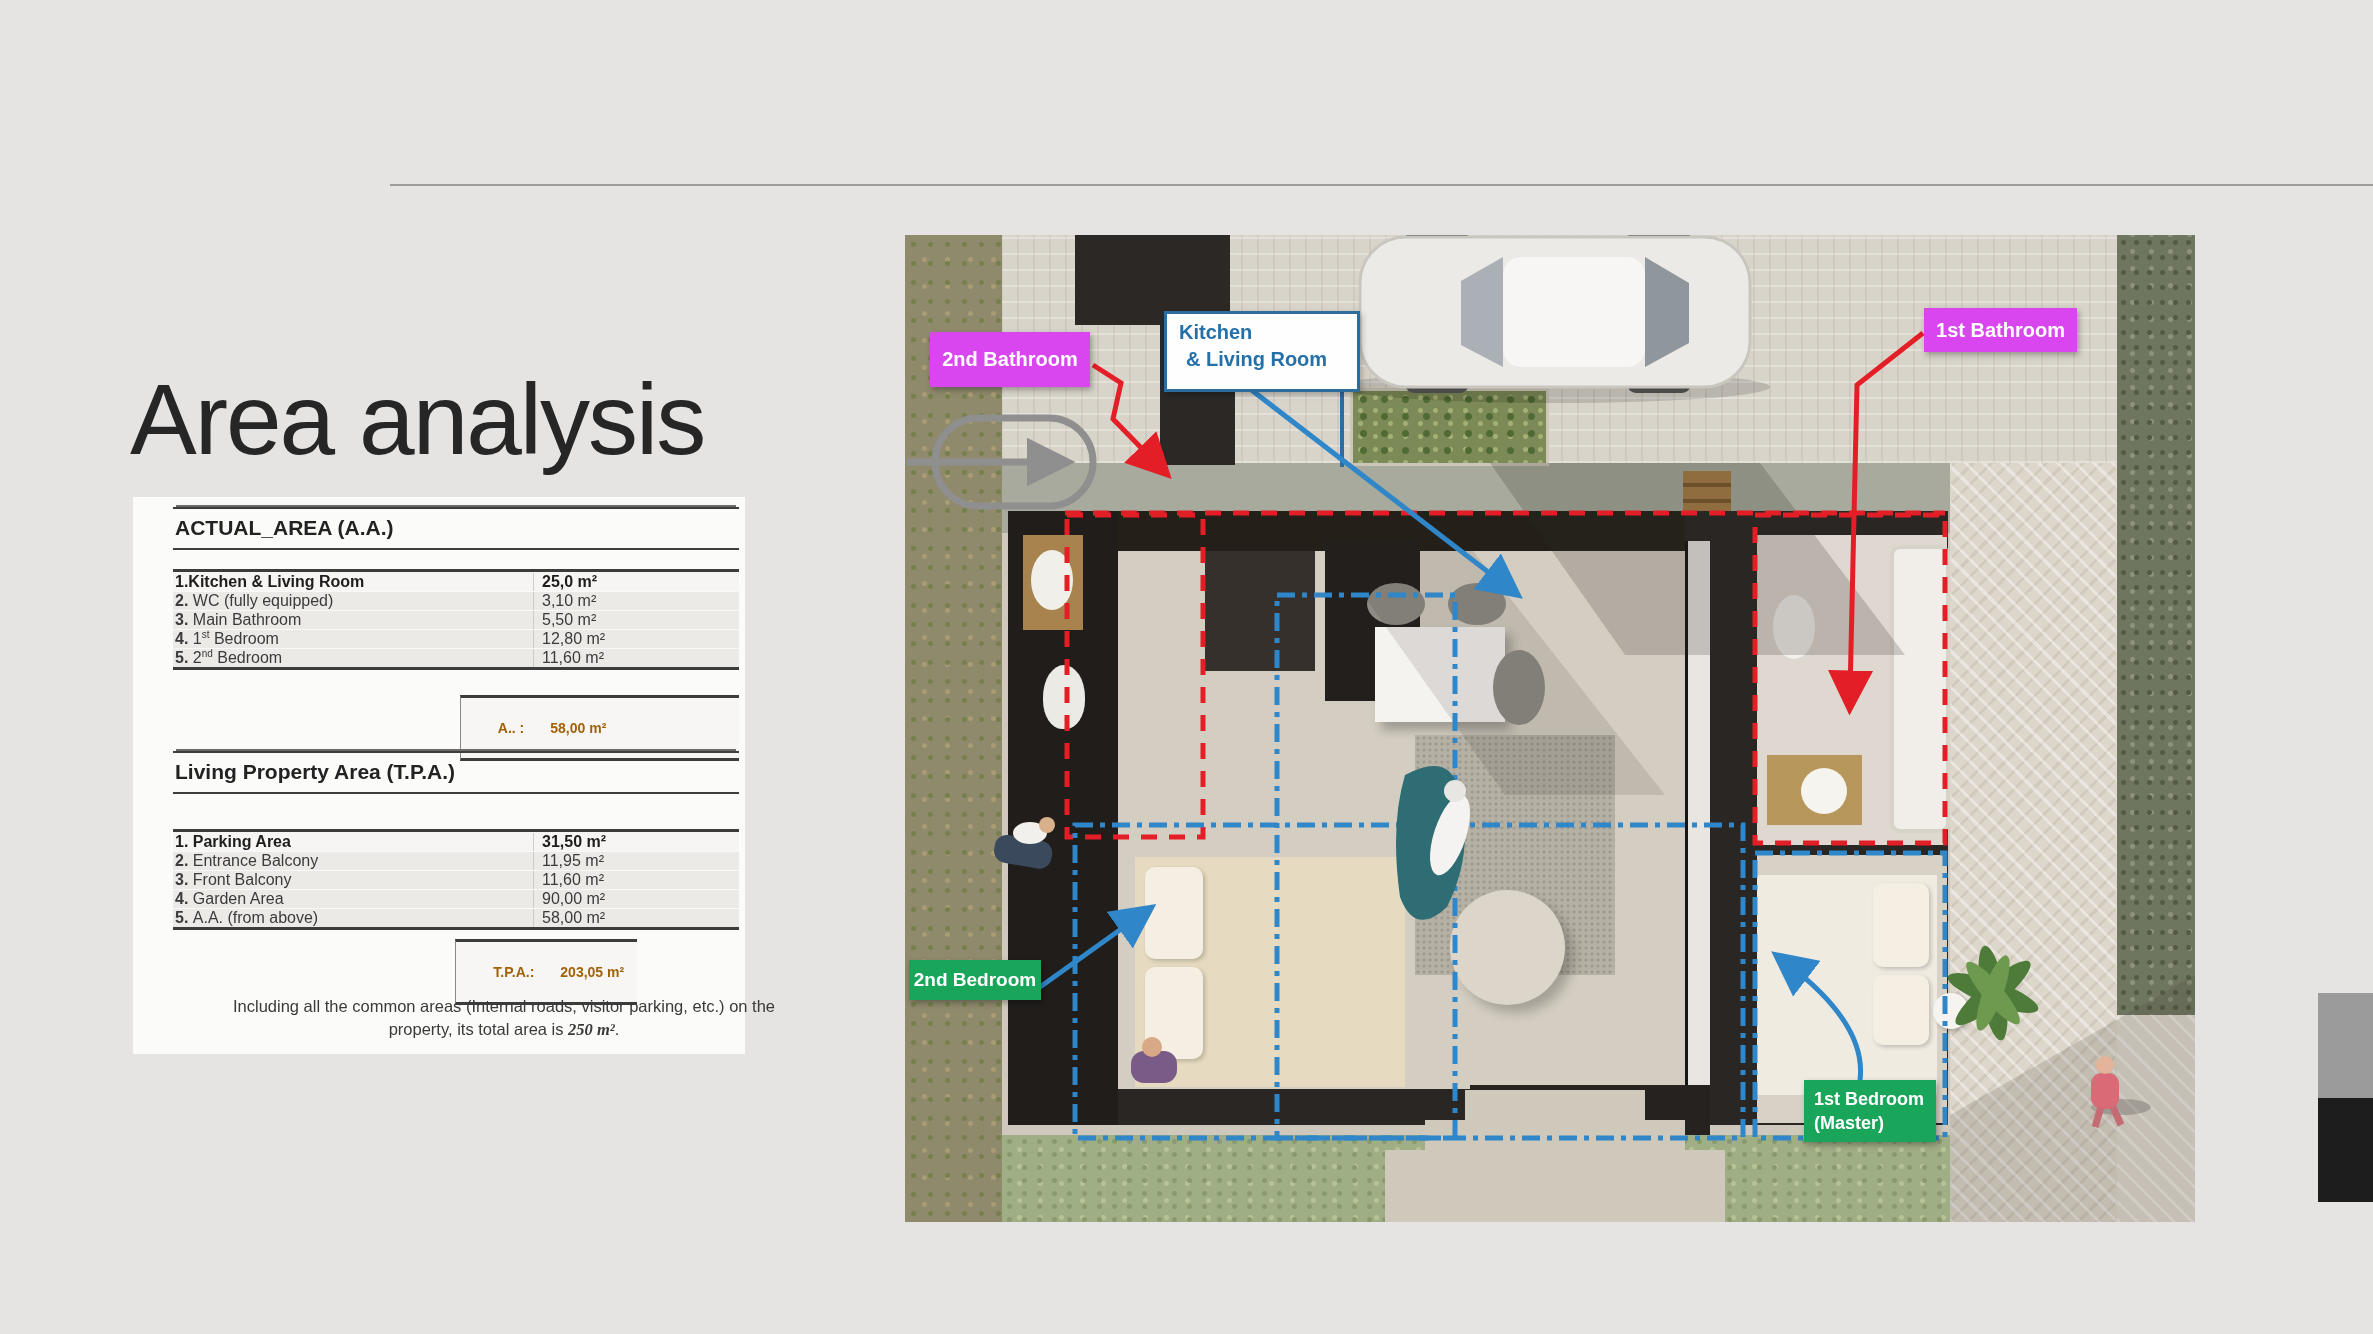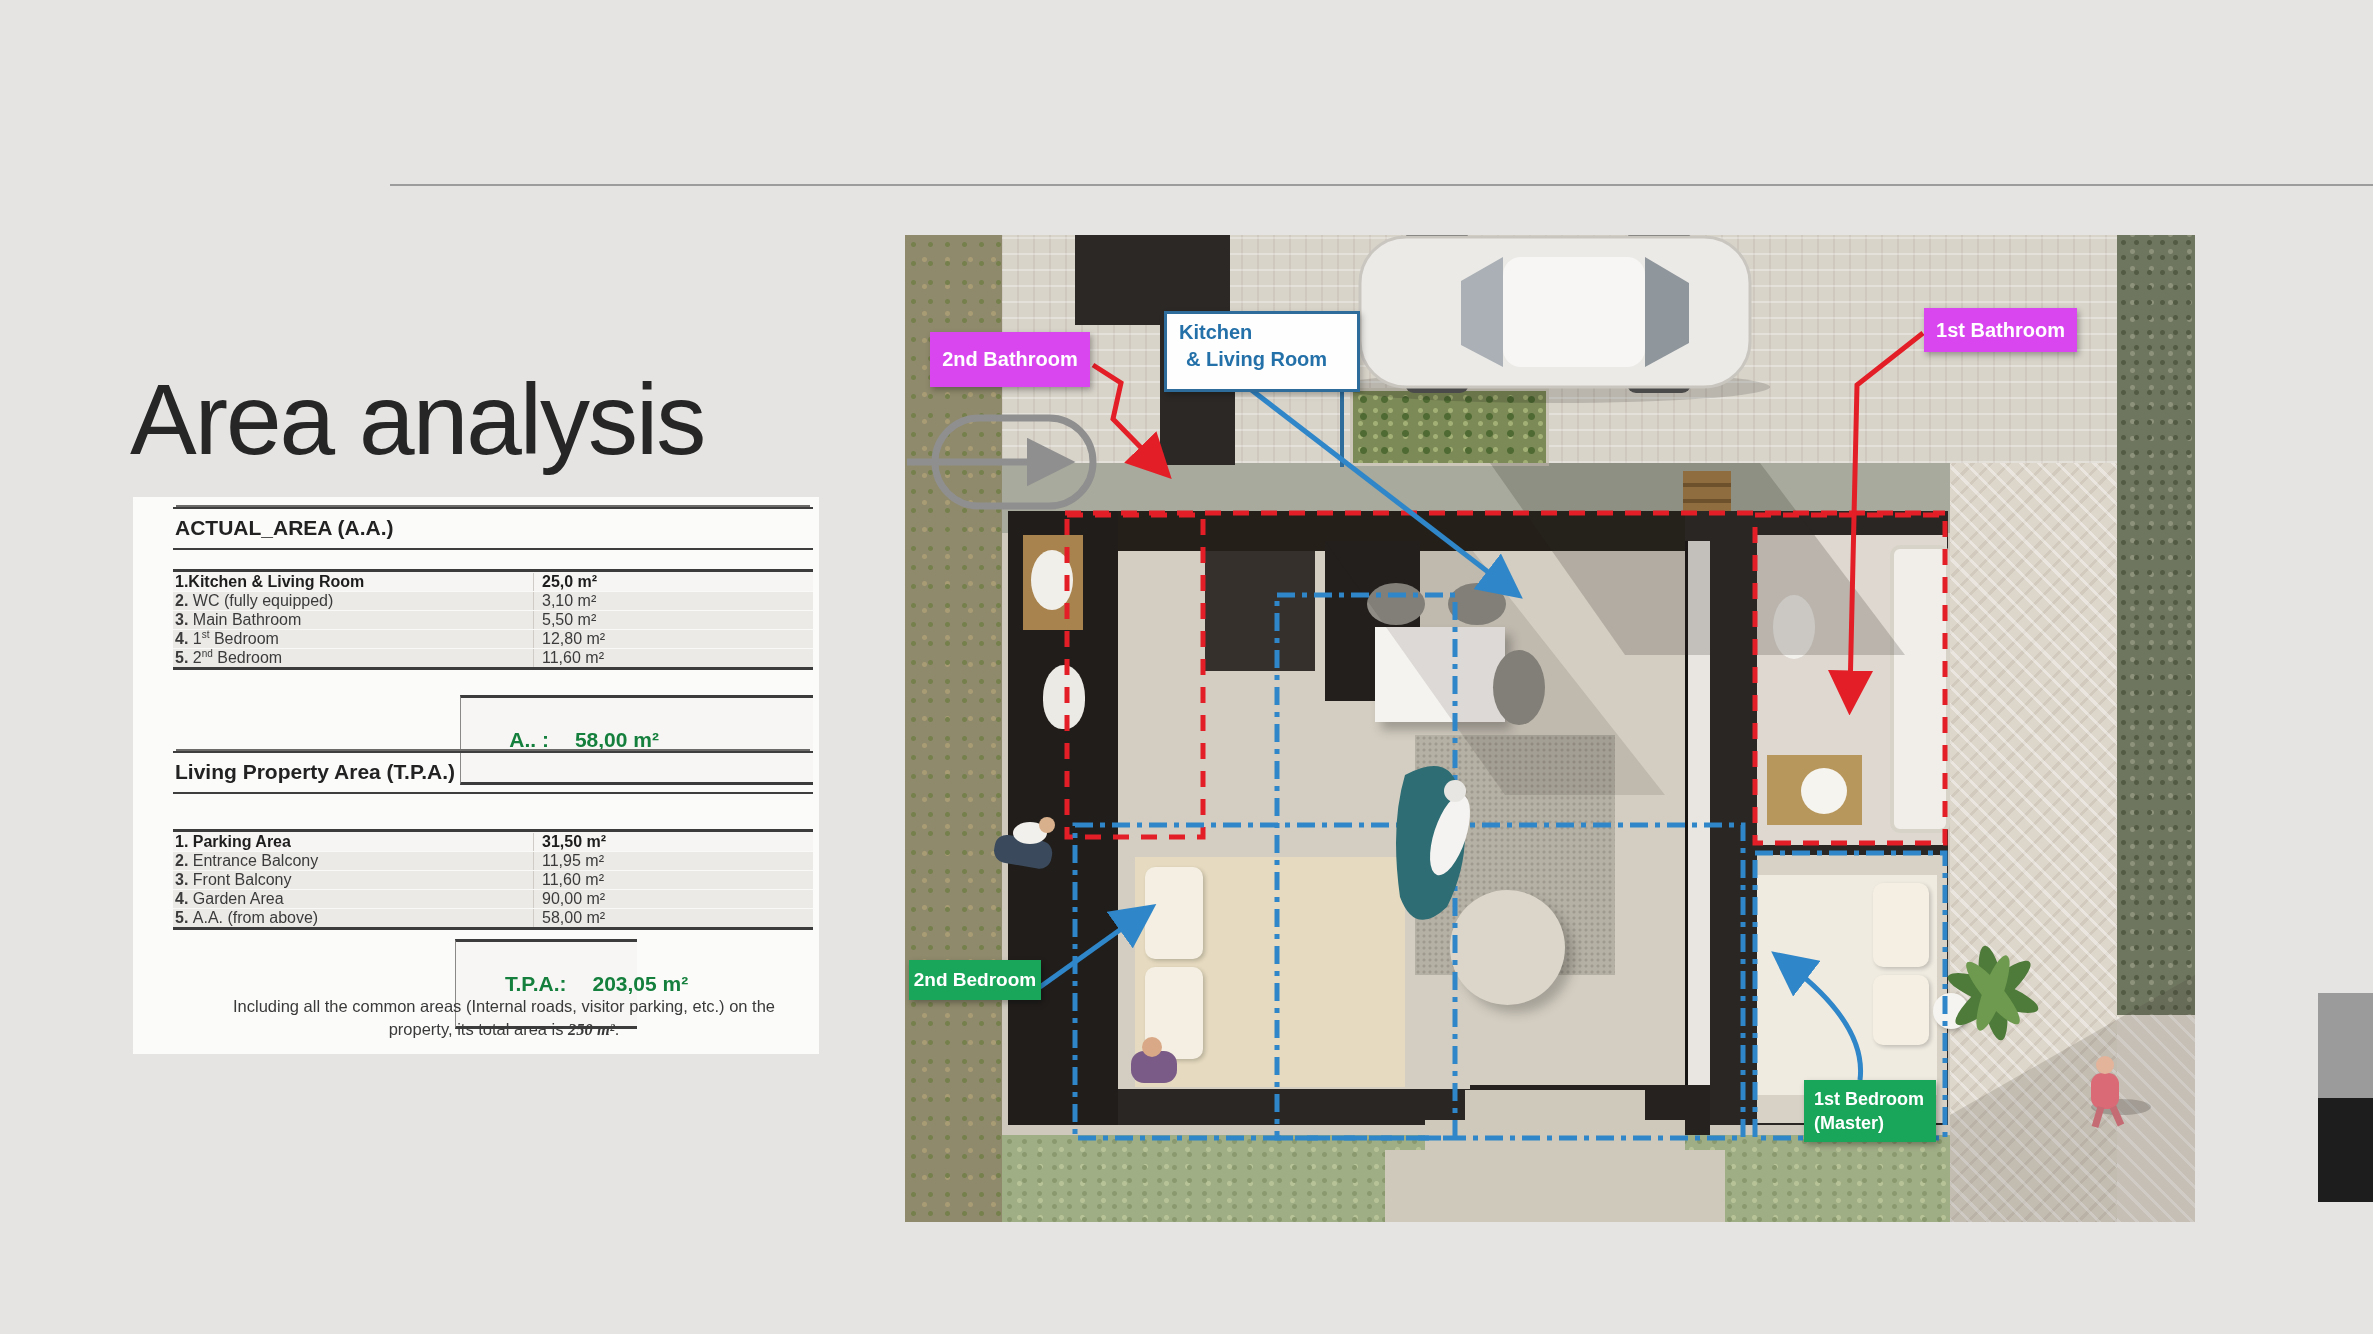--- a/index.html
+++ b/index.html
@@ -10,39 +10,39 @@
         display:flex;align-items:center;box-shadow:2px 2px 4px rgba(0,0,0,.25);}
   .logo svg{margin-left:26px;}
   .logo-text{margin-left:18px;color:#fff;font-weight:bold;font-size:17.5px;line-height:26px;letter-spacing:.4px;}
   .divider{position:absolute;left:390px;top:184px;width:1983px;height:2px;background:#9c9c9c;}
 
   
   .title{position:absolute;left:130px;top:362px;margin:0;font-size:100px;font-weight:400;
          letter-spacing:-2px;color:#262626;}
 
   
-  .panel{position:absolute;left:133px;top:497px;width:686px;height:557px;background:#fbfbfa;}
+  .panel{position:absolute;left:133px;top:497px;width:612px;height:557px;background:#fbfbfa;}
   .panel *{box-sizing:border-box;}
   .sec-head{position:absolute;left:40px;right:6px;font-size:21px;font-weight:bold;color:#222;
             border-top:2px solid #3e3e3e;border-bottom:2px solid #3e3e3e;
             padding:7px 0 8px 2px;box-shadow:0 -5px 0 -3px #6d6b69;}
   .sec-head.first{top:10px;}
   .sec-head.second{top:254px;}
   .tbl{position:absolute;left:40px;right:6px;border-top:3px solid #3c3c3c;border-bottom:3px solid #3c3c3c;}
   .tbl.first{top:72px;}
   .tbl.second{top:332px;}
   .row{position:relative;height:19px;display:flex;align-items:center;font-size:16px;color:#3b3b3b;
        background:#ebeae7;border-top:1px solid #f9f9f8;padding-left:2px;white-space:pre;}
   .row:first-child{background:#f6f5f3;border-top:none;}
   .row.bold-row{font-weight:bold;color:#1d1d1d;}
   .row .num{font-weight:bold;}
   .row.bold-row .num{font-weight:bold;}
   .row .val{position:absolute;left:360px;border-left:1px solid #cfccc7;padding-left:8px;}
   sup{font-size:10px;line-height:0;}
-  .total-box{position:absolute;font-size:21px;font-weight:bold;color:#15803d;
+  .total-box{position:absolute;font-size:14px;font-weight:bold;color:#a16207;
              border-top:3px solid #3c3c3c;border-bottom:3px solid #3c3c3c;border-left:1px solid #8b8987;
              padding:6px 0 6px 14px;background:#f7f6f4;white-space:pre;}
   .total-box.aa{top:198px;left:327px;right:6px;}
   .total-box.tpa{top:442px;left:322px;width:182px;}
   .total-box .t-val{margin-left:26px;}
   .footnote{position:absolute;top:498px;left:71px;width:600px;margin:0;font-size:16.5px;line-height:23px;
             text-align:center;color:#3a3a3a;}
   .footnote i{font-family:"Liberation Serif",serif;}
 
   

